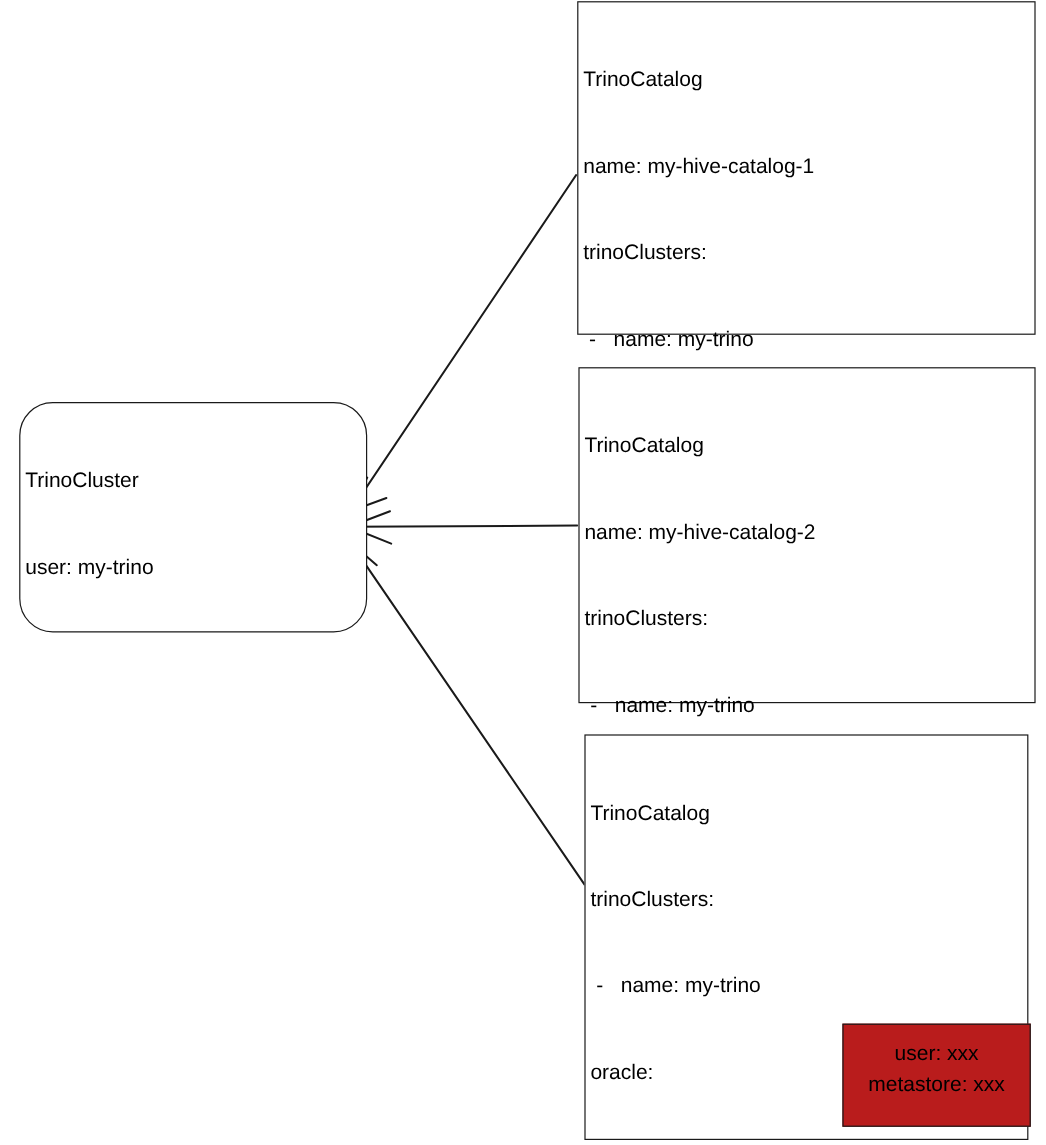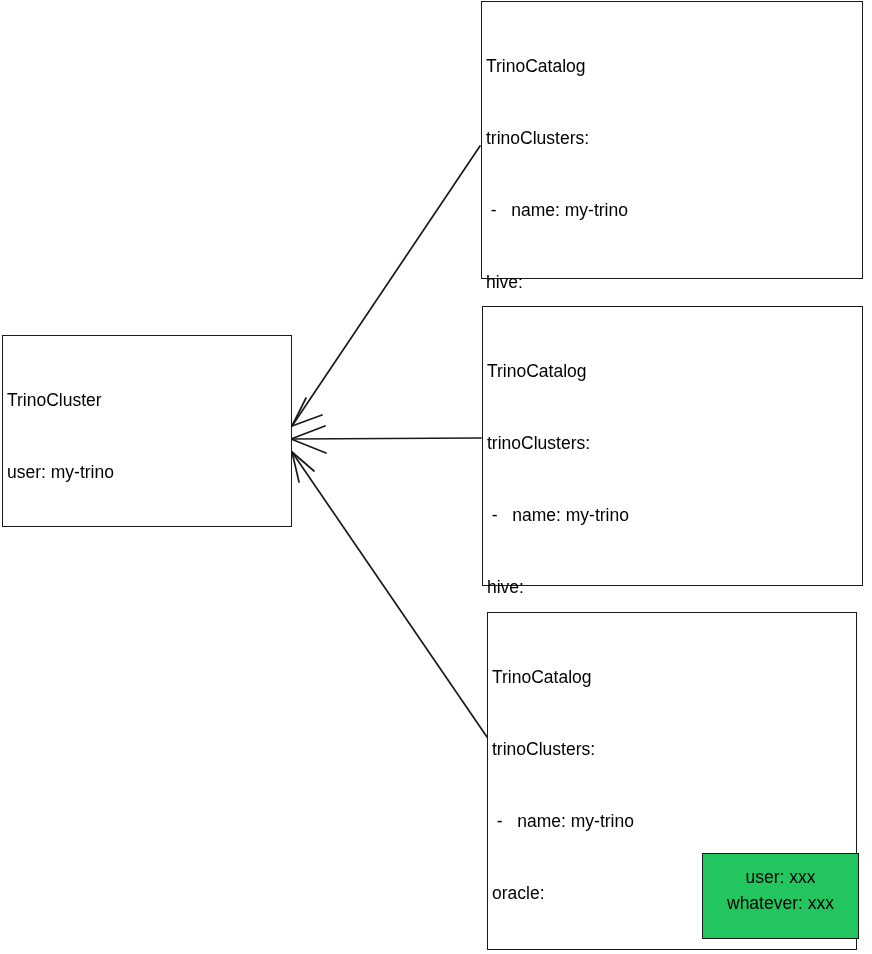--- a/index.html
+++ b/index.html
@@ -45,21 +45,21 @@
     letter-spacing: 0px;
   }
   .node-text .yaml-line {
     display: block;
     white-space: pre;
   }
   .creds-box {
     position: absolute;
     box-sizing: border-box;
     border: 1.6px solid #1a1a1a;
-    background: #22c55e;
+    background: #b91c1c;
   }
   .creds-text {
     position: absolute;
     left: 0;
     right: 0;
     top: 10px;
     text-align: center;
     font-family: "Liberation Sans", sans-serif;
     font-size: 17.5px;
     line-height: 26px;
@@ -96,43 +96,45 @@
       </g>
 
       <g>
         <path d="M762,818 L784,853"></path>
         <path d="M784,853 L770,826"></path>
         <path d="M784,853 L760,838"></path>
       </g>
     </g>
   </svg>
 
-  <div class="node-box" style="left:2px; top:335px; width:290px; height:192px;">
+  <div class="node-box" style="left:16px; top:335px; width:290px; height:192px;border-radius:28px;">
     <div class="node-text">
       <span class="yaml-line">TrinoCluster</span>
       <span class="yaml-line">user: my-trino</span>
     </div>
   </div>
 
   <div class="node-box" style="left:481px; top:1px; width:382px; height:278px;">
     <div class="node-text">
       <span class="yaml-line">TrinoCatalog</span>
+      <span class="yaml-line">name: my-hive-catalog-1</span>
       <span class="yaml-line">trinoClusters:</span>
       <span class="yaml-line"> -   name: my-trino</span>
       <span class="yaml-line">hive:</span>
       <span class="yaml-line">   s3: # S3ConnnectionSpec</span>
       <span class="yaml-line">      inline:</span>
       <span class="yaml-line">         host: minio</span>
       <span class="yaml-line">   metastore: # whatever</span>
     </div>
   </div>
 
   <div class="node-box" style="left:482px; top:306px; width:381px; height:280px;">
     <div class="node-text">
       <span class="yaml-line">TrinoCatalog</span>
+      <span class="yaml-line">name: my-hive-catalog-2</span>
       <span class="yaml-line">trinoClusters:</span>
       <span class="yaml-line"> -   name: my-trino</span>
       <span class="yaml-line">hive:</span>
       <span class="yaml-line">   hdfs:</span>
       <span class="yaml-line">      # TBD</span>
       <span class="yaml-line">   metastore: # whatever</span>
     </div>
   </div>
 
   <div class="node-box" style="left:487px; top:612px; width:370px; height:338px;">
@@ -141,18 +143,18 @@
       <span class="yaml-line">trinoClusters:</span>
       <span class="yaml-line"> -   name: my-trino</span>
       <span class="yaml-line">oracle:</span>
       
       
     </div>
 
     <div class="creds-box" style="left:214px; top:240px; width:157px; height:86px;">
       <div class="creds-text">
         <span class="creds-line">user: xxx</span>
-        <span class="creds-line">whatever: xxx</span>
+        <span class="creds-line">metastore: xxx</span>
       </div>
     </div>
   </div>
 
 </div>
 
 </body></html>

